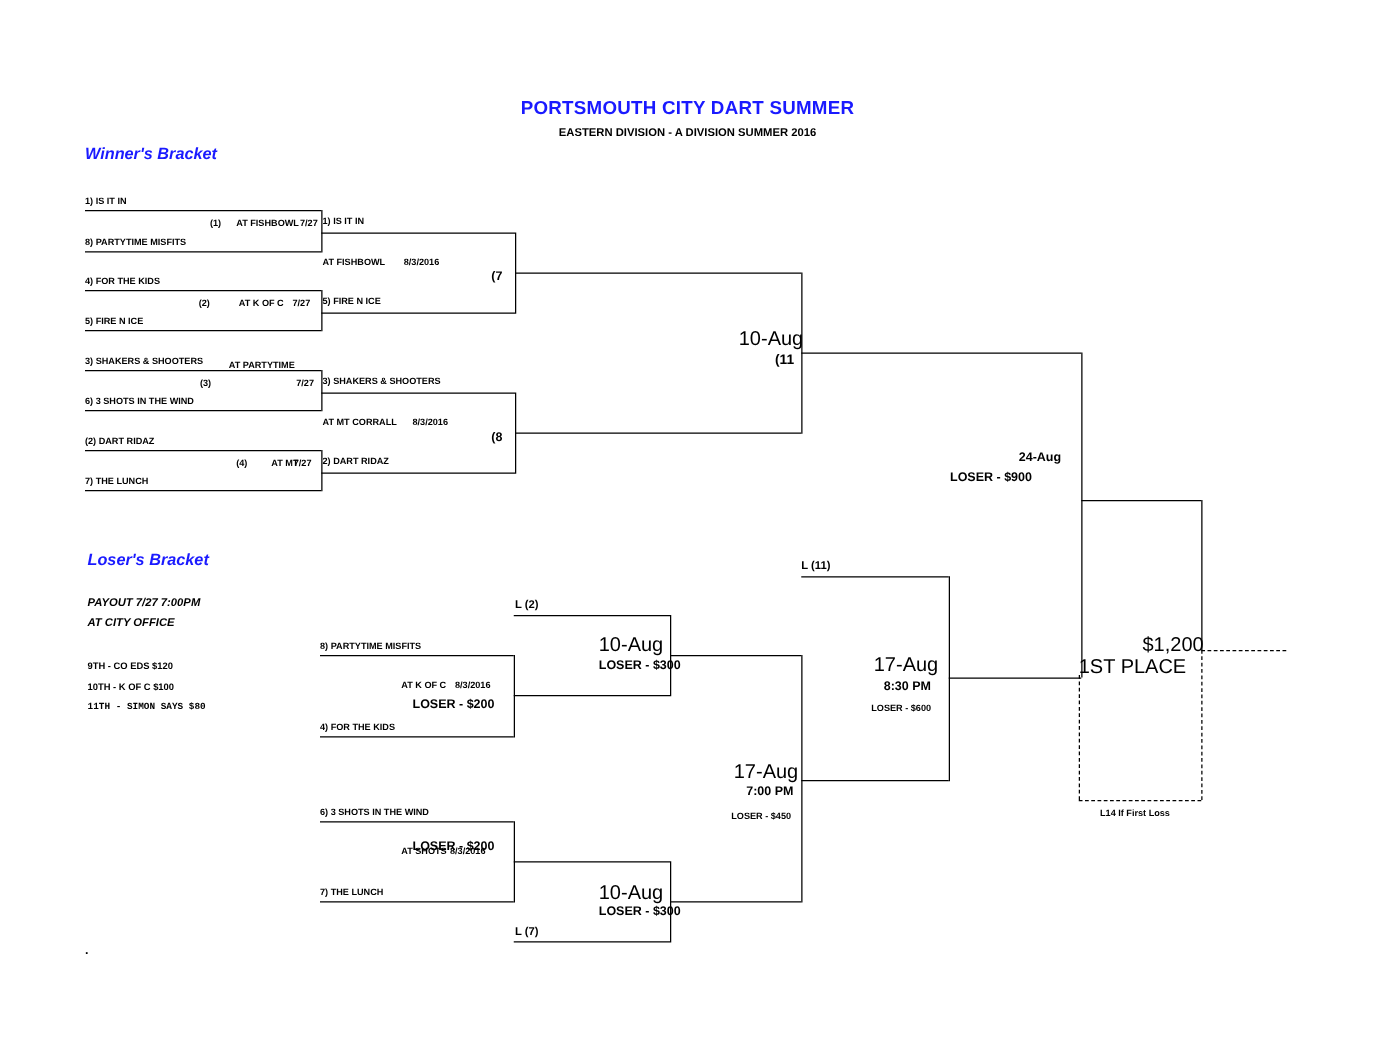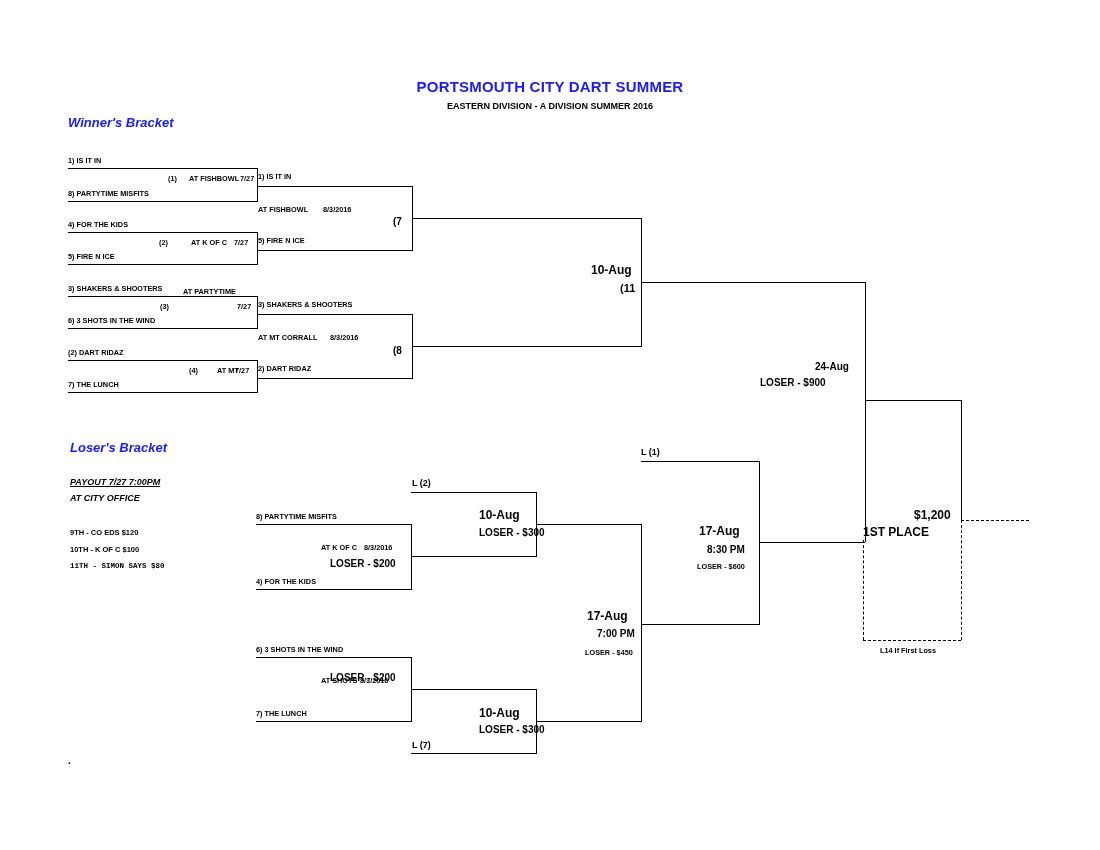--- a/index.html
+++ b/index.html
@@ -19,21 +19,21 @@
   .subtitle{
     font-size:9px;font-weight:bold;text-align:center;width:100%;color:#000;
   }
   .section-head{
     font-size:13px;font-weight:bold;font-style:italic;color:#1a1aff;
   }
   .t{font-size:7.3px;font-weight:bold;white-space:nowrap;}
   .t9{font-size:9px;font-weight:bold;white-space:nowrap;}
   .t10{font-size:10px;font-weight:bold;white-space:nowrap;}
   .t11{font-size:11px;font-weight:bold;white-space:nowrap;}
-  .t12{font-size:12px;font-weight:bold;white-space:nowrap;}
+  .t12{font-size:16px;font-weight:normal;white-space:nowrap;}
   .ital{font-style:italic;}
   .ln{background:#000;position:absolute;}
   .h{height:1px;}
   .v{width:1px;}
   .dash-v{position:absolute;width:0;border-left:1px dashed #000;}
   .dash-h{position:absolute;height:0;border-top:1px dashed #000;}
   .payout{font-size:7.5px;font-weight:bold;white-space:nowrap;}
 </style>
 </head>
 <body>
@@ -102,21 +102,21 @@
 <div class="ln v" style="left:641px;top:218px;height:129px;"></div>
 <div class="abs t12" style="left:591px;top:263px;">10-Aug</div>
 <div class="abs t11" style="left:620px;top:282px;">(11</div>
 
 <div class="ln h" style="left:641px;top:282px;width:224px;"></div>
 <div class="abs t10" style="left:815px;top:361px;">24-Aug</div>
 <div class="abs t10" style="left:760px;top:377px;">LOSER - $900</div>
 
 <div class="abs section-head" style="left:70px;top:440px;">Loser's Bracket</div>
 
-<div class="abs t9 ital" style="left:70px;top:477px;text-decoration:underline;">PAYOUT 7/27 7:00PM</div>
+<div class="abs t9 ital" style="left:70px;top:477px;">PAYOUT 7/27 7:00PM</div>
 <div class="abs t9 ital" style="left:70px;top:493px;">AT CITY OFFICE</div>
 <div class="abs payout" style="left:70px;top:528px;">9TH - CO EDS   $120</div>
 <div class="abs payout" style="left:70px;top:545px;">10TH - K OF C   $100</div>
 <div class="abs payout" style="left:70px;top:562px;font-family:Liberation Mono, monospace;">11TH - SIMON SAYS   $80</div>
 
 <div class="abs t" style="left:256px;top:512px;">8) PARTYTIME MISFITS</div>
 <div class="ln h" style="left:256px;top:524px;width:155px;"></div>
 <div class="abs t" style="left:321px;top:543px;">AT K OF C</div>
 <div class="abs t" style="left:364px;top:543px;">8/3/2016</div>
 <div class="abs t10" style="left:330px;top:558px;">LOSER - $200</div>
@@ -149,21 +149,21 @@
 <div class="abs t12" style="left:479px;top:706px;">10-Aug</div>
 <div class="abs t10" style="left:479px;top:724px;">LOSER - $300</div>
 
 <div class="ln h" style="left:536px;top:524px;width:105px;"></div>
 <div class="ln h" style="left:536px;top:721px;width:105px;"></div>
 <div class="ln v" style="left:641px;top:524px;height:198px;"></div>
 <div class="abs t12" style="left:587px;top:609px;">17-Aug</div>
 <div class="abs t10" style="left:597px;top:628px;">7:00 PM</div>
 <div class="abs t" style="left:585px;top:648px;">LOSER - $450</div>
 
-<div class="abs t9" style="left:641px;top:447px;">L (1)</div>
+<div class="abs t9" style="left:641px;top:447px;">L (11)</div>
 <div class="ln h" style="left:641px;top:461px;width:118px;"></div>
 
 <div class="ln h" style="left:641px;top:624px;width:118px;"></div>
 <div class="ln v" style="left:759px;top:461px;height:164px;"></div>
 <div class="abs t12" style="left:699px;top:524px;">17-Aug</div>
 <div class="abs t10" style="left:707px;top:544px;">8:30 PM</div>
 <div class="abs t" style="left:697px;top:562px;">LOSER - $600</div>
 
 <div class="ln h" style="left:759px;top:542px;width:106px;"></div>
 <div class="ln v" style="left:865px;top:282px;height:260px;"></div>

